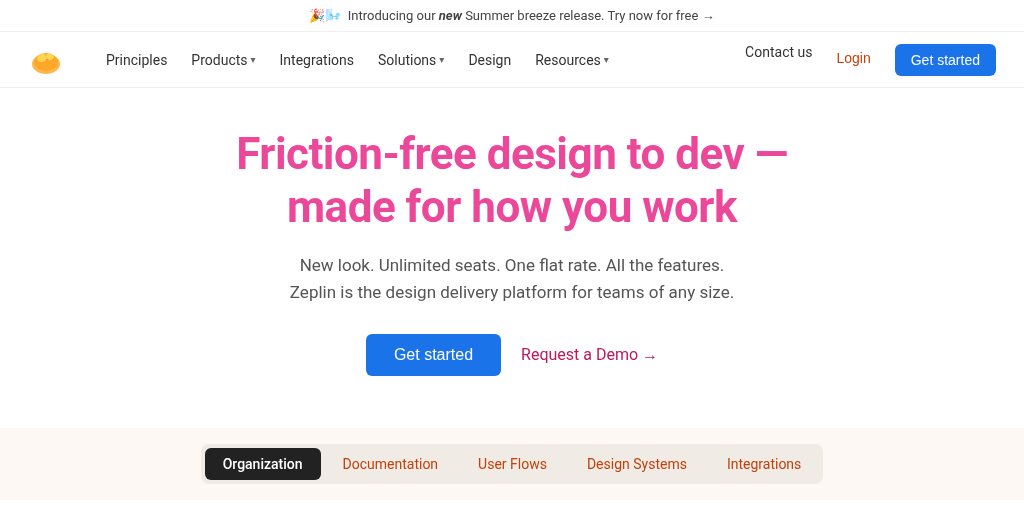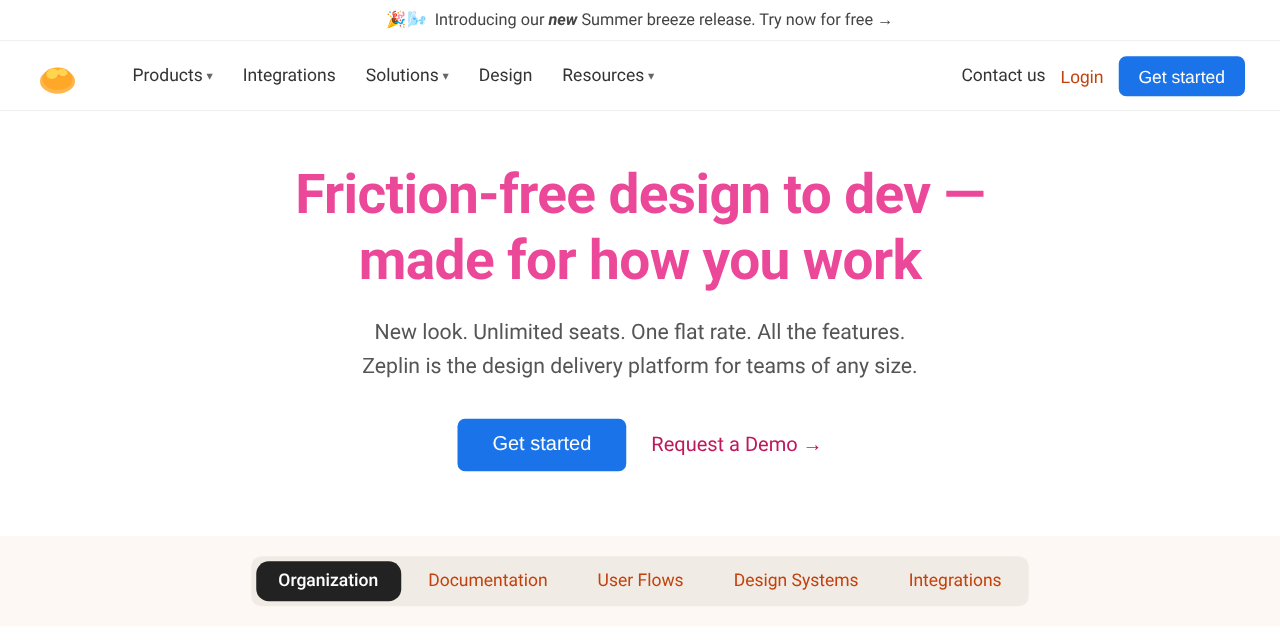--- a/index.html
+++ b/index.html
@@ -63,21 +63,22 @@
       align-items: center;
       gap: 3px;
       white-space: nowrap;
     }
     .nav-chevron {
       font-size: 10px;
       color: #666;
     }
     .nav-actions {
       display: flex;
-      align-items: center;
+      align-items: flex-start;
+      gap: 12px;
       margin-left: 28px;
     }
     .contact-link {
       font-size: 14px;
       color: #333;
       cursor: pointer;
     }
     .login-btn {
       font-size: 14px;
       color: #c2410c;
@@ -170,21 +171,20 @@
       border-radius: 6px;
       font-size: 14px;
       color: #c2410c;
       cursor: pointer;
       white-space: nowrap;
     }
     .feature-tab.active {
       background: #222;
       color: #fff;
       font-weight: 500;
-      border-radius: 10px;
     }
   </style>
 </head>
 <body>
 
 <div class="announcement-bar">
   <span>🎉🌬️</span>
   <span>
     Introducing our <em>new</em> Summer breeze release. Try now for free →
   </span>
@@ -196,20 +196,23 @@
       <ellipse cx="18" cy="22" rx="14" ry="10" fill="#FFB74D"></ellipse>
       <ellipse cx="18" cy="20" rx="12" ry="9" fill="#FFA726"></ellipse>
       <path d="M10 18 Q18 8 26 18" fill="#FF7043" opacity="0.7"></path>
       <ellipse cx="14" cy="16" rx="5" ry="4" fill="#FFD54F" transform="rotate(-20 14 16)"></ellipse>
       <ellipse cx="22" cy="15" rx="4" ry="3" fill="#FFD54F" transform="rotate(15 22 15)"></ellipse>
     </svg>
   </div>
 
   <div class="nav-links">
     <div class="nav-item">
+      <span>Principles</span>
+    </div>
+    <div class="nav-item">
       <span>Products</span>
       <span class="nav-chevron">▾</span>
     </div>
     <div class="nav-item">
       <span>Integrations</span>
     </div>
     <div class="nav-item">
       <span>Solutions</span>
       <span class="nav-chevron">▾</span>
     </div>

